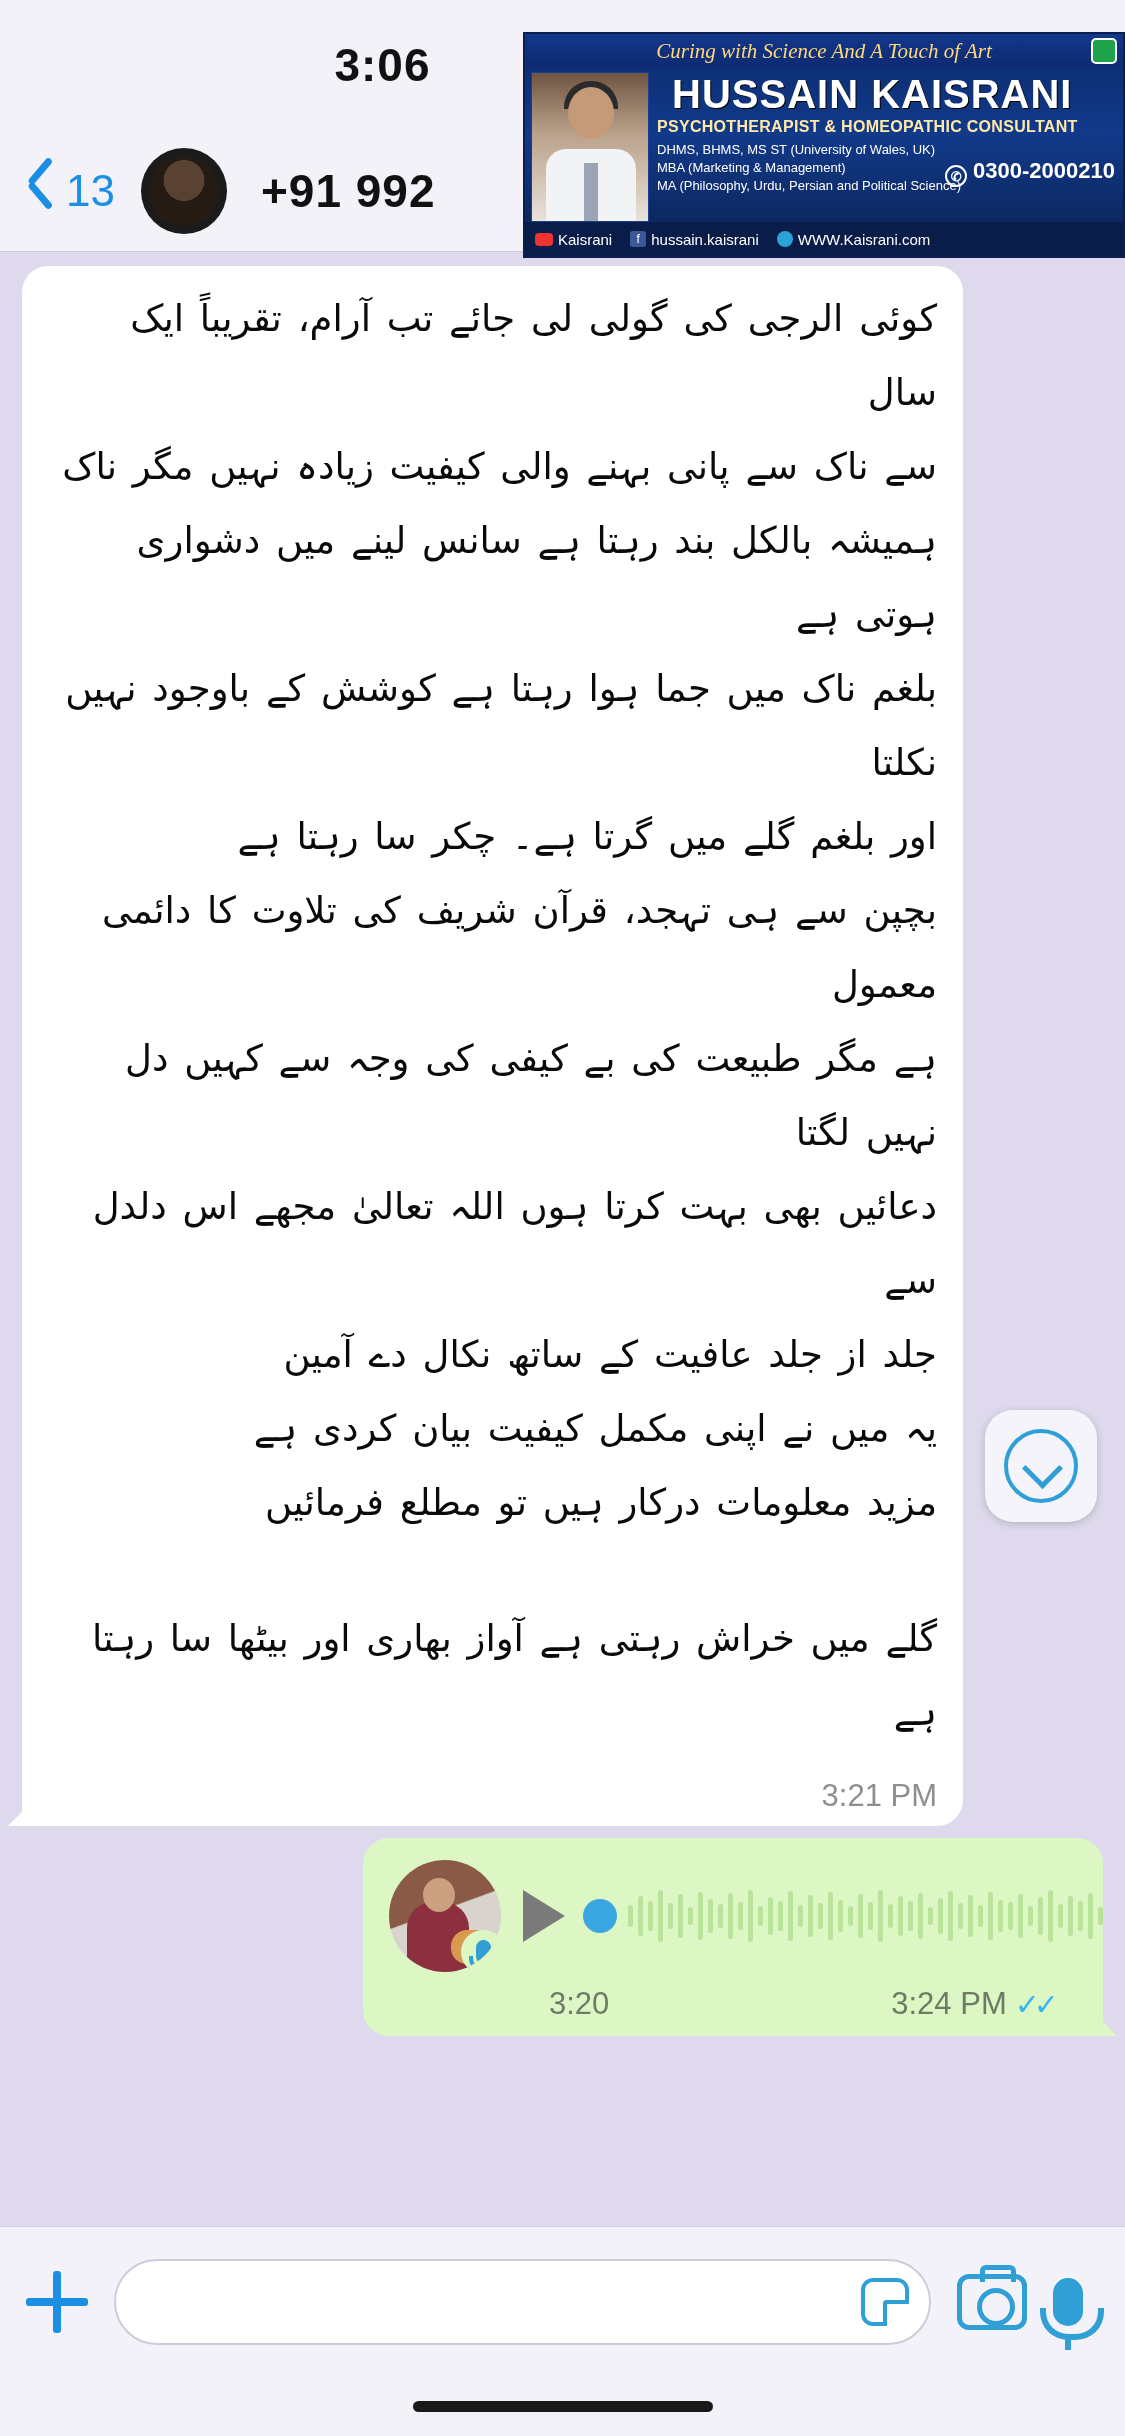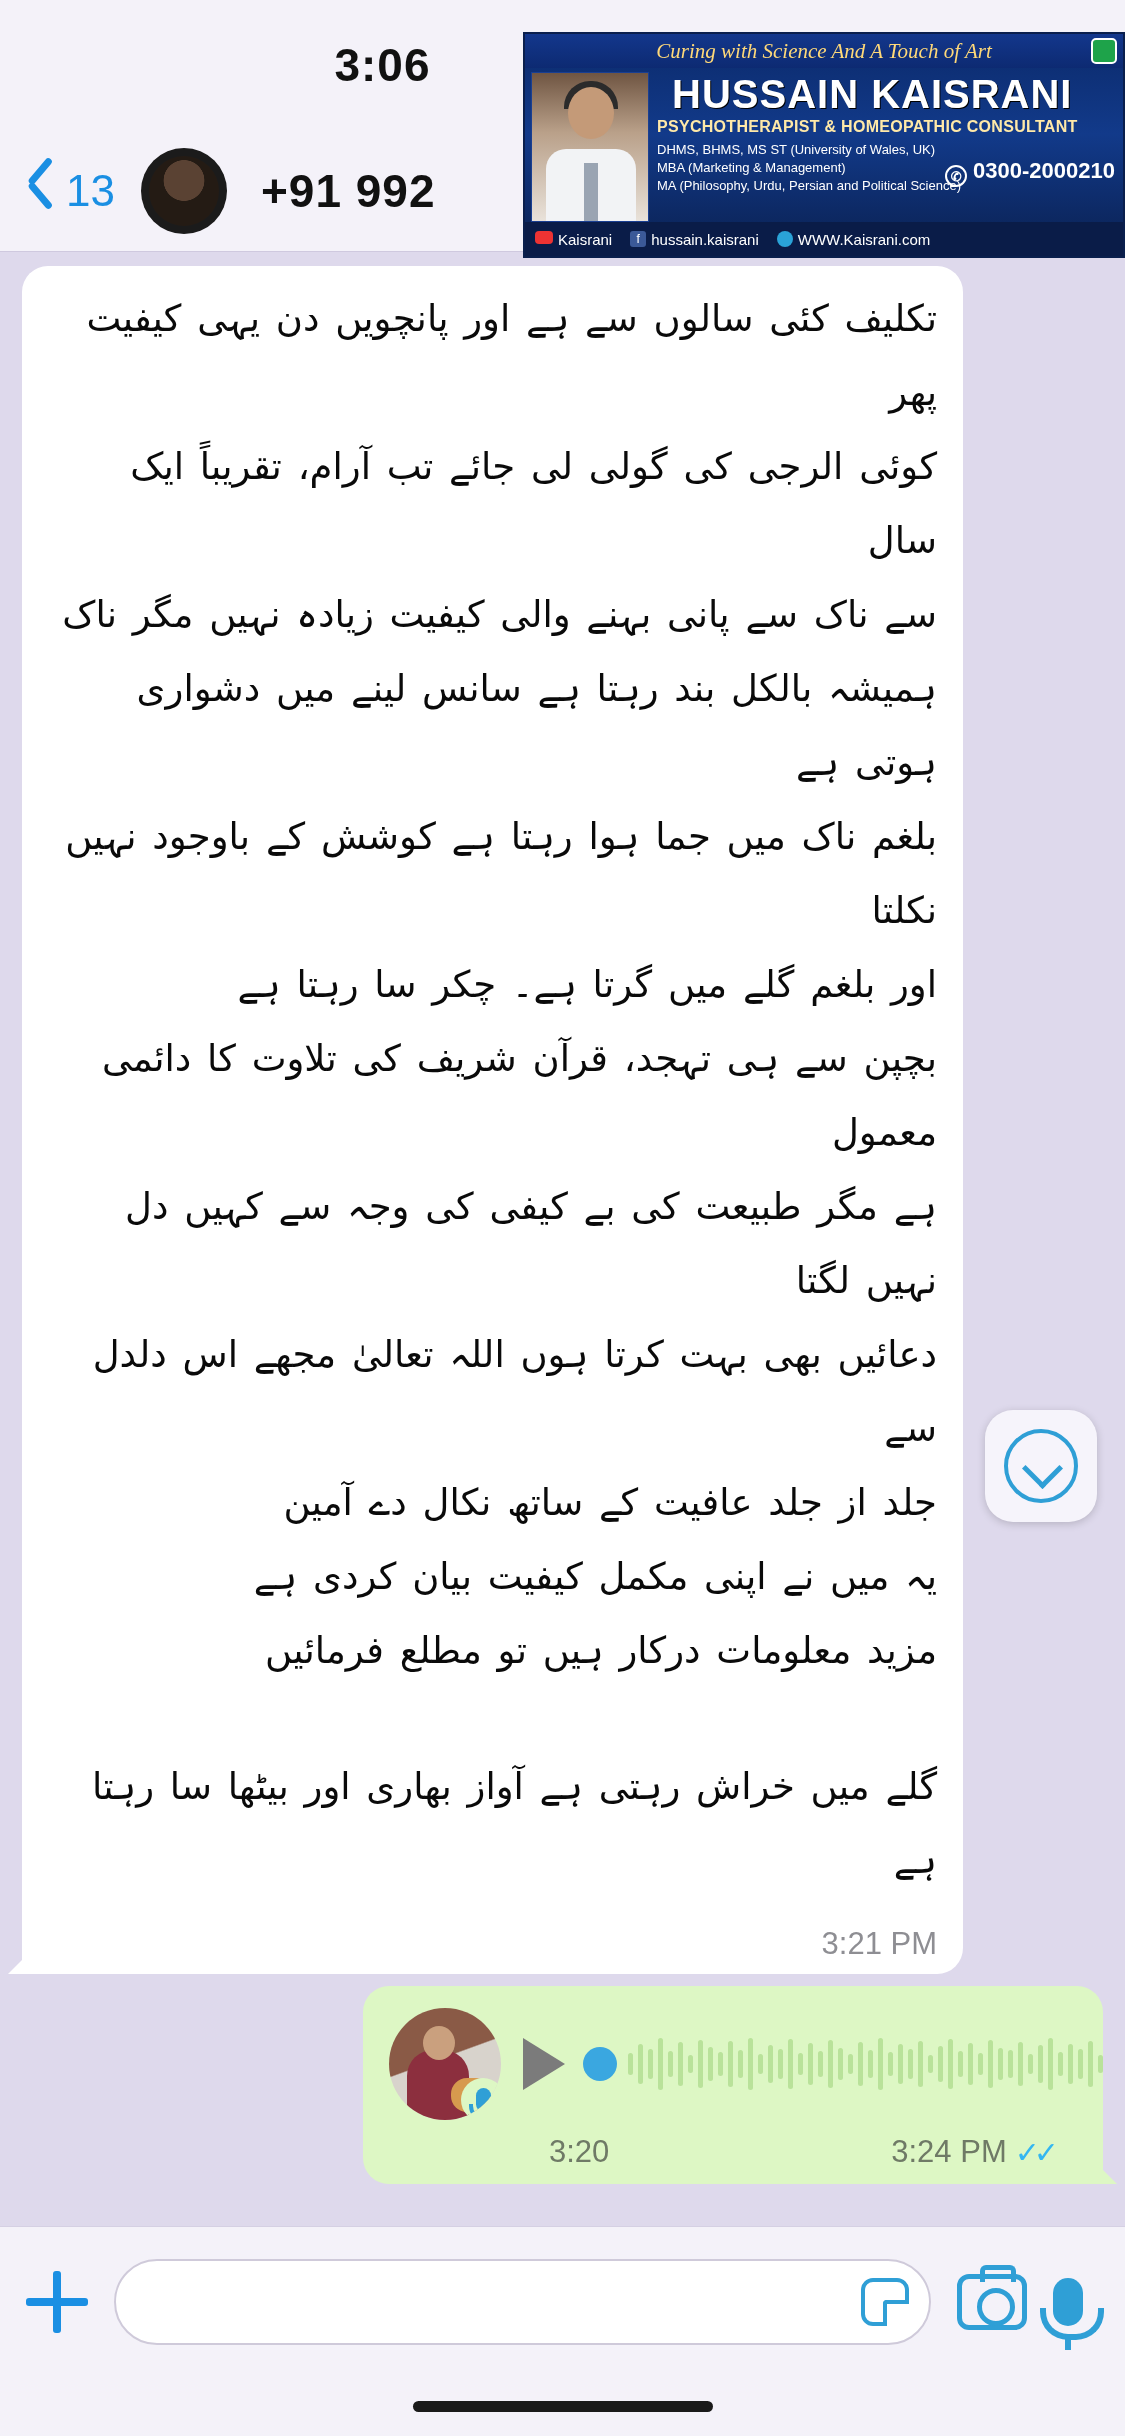--- a/index.html
+++ b/index.html
@@ -109,21 +109,21 @@
     border: 2px solid #fff; margin-right: 6px; vertical-align: -3px;
     text-align: center; line-height: 20px; font-size: 13px;
   }
   .banner-bottom {
     position: absolute; left: 0; right: 0; bottom: 0;
     height: 34px; background: #0a1c48;
     display: flex; align-items: center; gap: 18px;
     padding: 0 10px;
     color: #fff; font-size: 15px;
   }
-  .banner-bottom .chip { display: flex; align-items: flex-start; gap: 5px; }
+  .banner-bottom .chip { display: flex; align-items: center; gap: 5px; }
   .dot-red { width: 18px; height: 13px; border-radius: 4px; background: #e33; display:inline-block; }
   .dot-blue { width: 16px; height: 16px; border-radius: 3px; background: #3b5998; color:#fff; font-size:12px; text-align:center; line-height:16px; display:inline-block;}
   .dot-globe { width: 16px; height: 16px; border-radius: 50%; background: #2aa3d8; display:inline-block; }
   .banner-badge {
     position: absolute; right: 6px; top: 4px;
     width: 26px; height: 26px; border-radius: 5px;
     background: #1ea34a; border: 2px solid #fff;
   }
 
   
@@ -457,21 +457,20 @@
     <div class="chat-avatar">
         <div class="av-inner"></div>
       </div>
     <div class="chat-title">+91 992</div>
   </div>
 
   <div class="conversation">
 
     <div class="bubble bubble-in msg1">
       <div class="urdu">
-        <div>تکلیف کئی سالوں سے ہے اور پانچویں دن یہی کیفیت پھر</div>
         <div>کوئی الرجی کی گولی لی جائے تب آرام، تقریباً ایک سال</div>
         <div>سے ناک سے پانی بہنے والی کیفیت زیادہ نہیں مگر ناک</div>
         <div>ہمیشہ بالکل بند رہتا ہے سانس لینے میں دشواری ہوتی ہے</div>
         <div>بلغم ناک میں جما ہوا رہتا ہے کوشش کے باوجود نہیں نکلتا</div>
         <div>اور بلغم گلے میں گرتا ہے۔ چکر سا رہتا ہے</div>
         <div>بچپن سے ہی تہجد، قرآن شریف کی تلاوت کا دائمی معمول</div>
         <div>ہے مگر طبیعت کی بے کیفی کی وجہ سے کہیں دل نہیں لگتا</div>
         <div>دعائیں بھی بہت کرتا ہوں اللہ تعالیٰ مجھے اس دلدل سے</div>
         <div>جلد از جلد عافیت کے ساتھ نکال دے آمین</div>
         <div>یہ میں نے اپنی مکمل کیفیت بیان کردی ہے</div>

